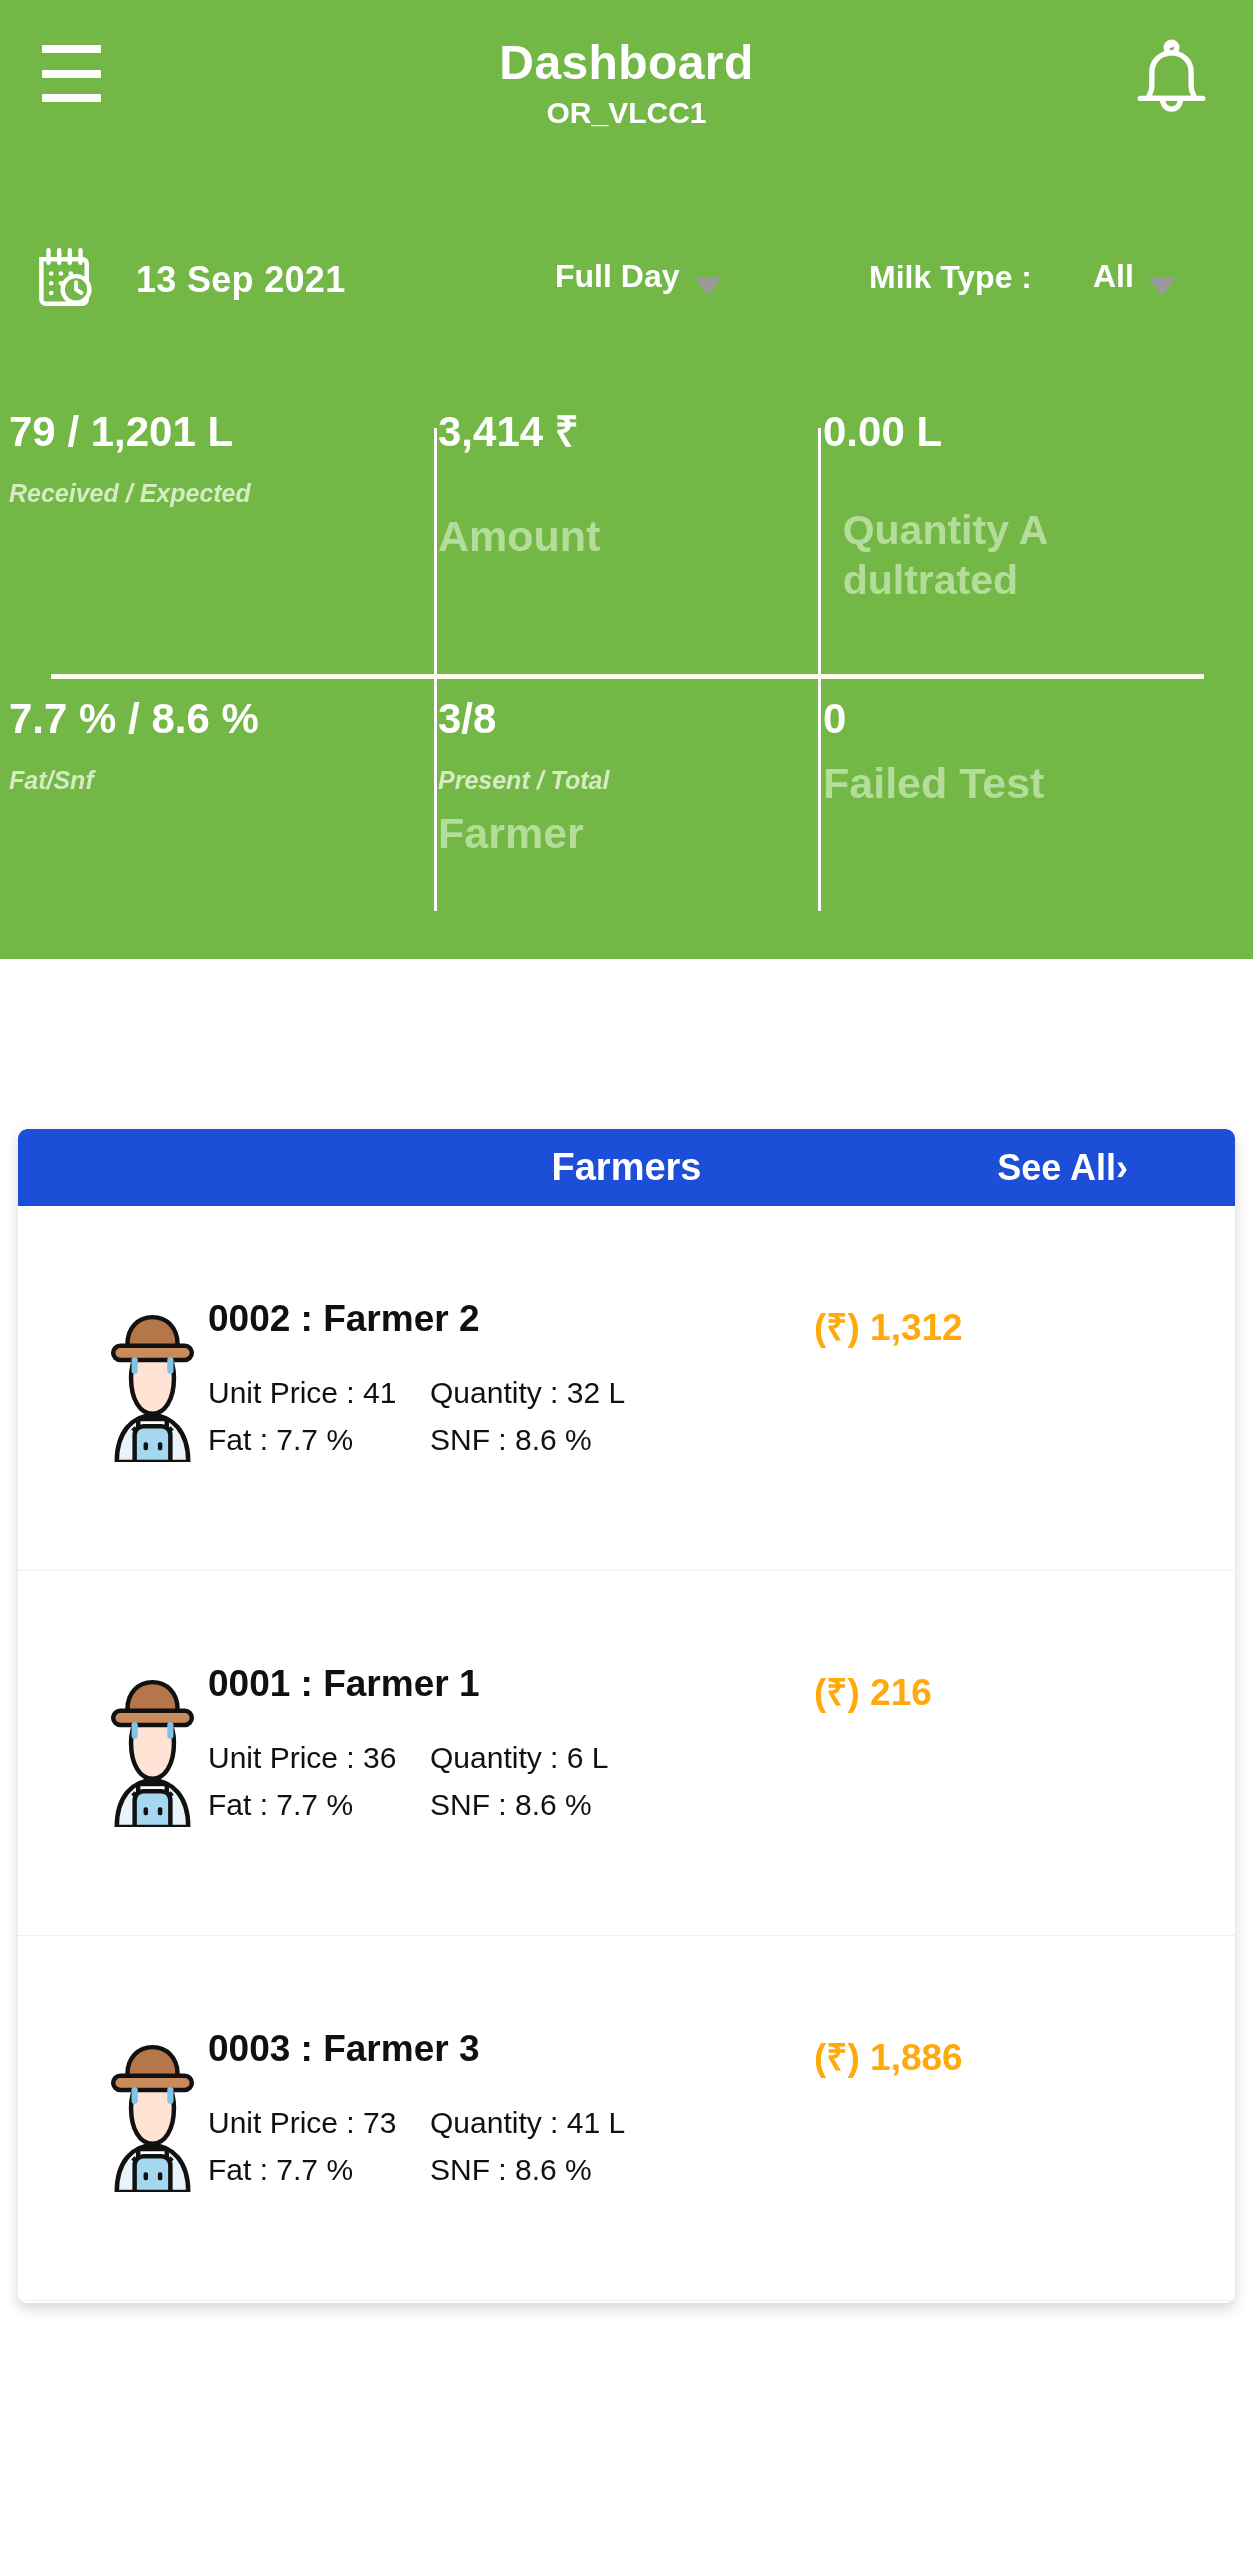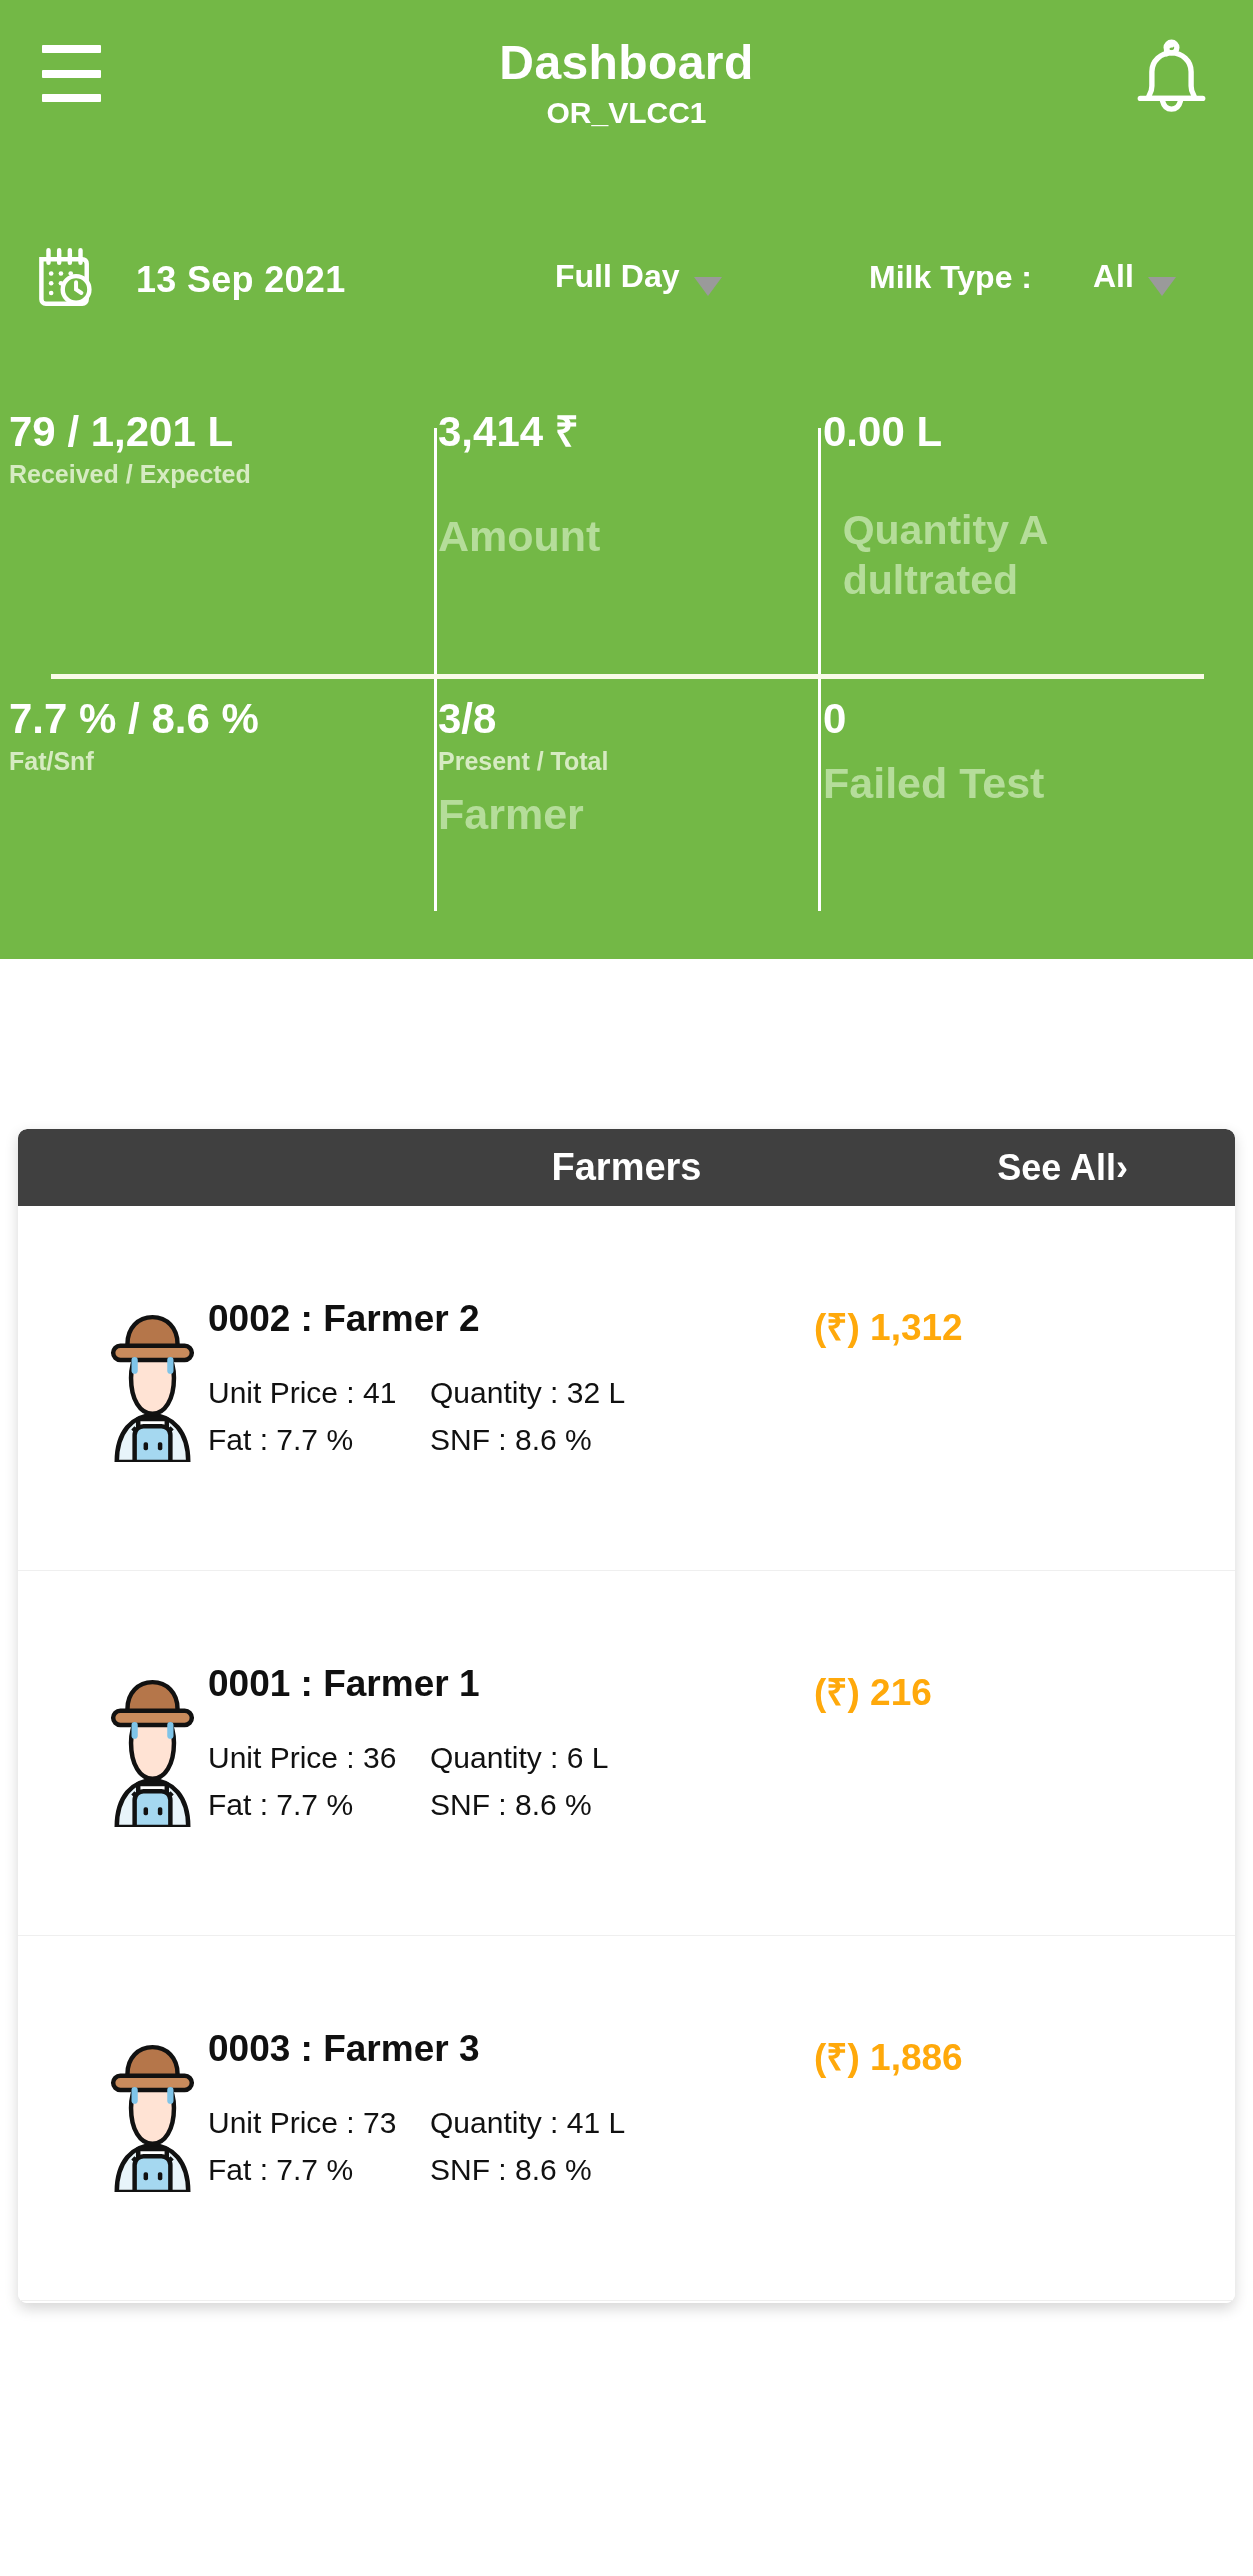--- a/index.html
+++ b/index.html
@@ -72,36 +72,36 @@
   }
   .hline {
     position:absolute; left:51px; top:280px; width:1153px; height:4.5px; background:#FAFBE8;
   }
   .cell { position:absolute; text-align:left; }
   .cell .value {
     font-size:42px; font-weight:700; color:#ffffff; line-height:50px; white-space:nowrap;
   }
   .cell .value .unit { font-weight:700; font-size:42px; }
   .cell .sub {
-    font-size:25px; font-weight:600; color:#D6EBC2; line-height:34px; margin-top:0;
+    font-size:25px; font-weight:600; color:#D6EBC2; line-height:34px; margin-top:19px;font-style:italic;
   }
   .cell .name {
     font-size:43px; font-weight:600; color:#B5DD9A; line-height:50px; margin-top:9px;
   }
   .cell .name.small { font-size:41px; }
 
   
   .card {
     position:absolute; left:18px; top:1129px; width:1217px; height:1174px;
     background:#ffffff; border-radius:9px;
     box-shadow:0 5.4px 14.3px rgba(0,0,0,0.16);
     overflow:hidden;
   }
   .card-head {
-    position:relative; width:100%; height:77px; background:#404040;
+    position:relative; width:100%; height:77px; background:#1d4ed8;
     border-top-left-radius:9px; border-top-right-radius:9px;
   }
   .card-head .ctitle {
     position:absolute; left:0; top:0; width:100%; text-align:center;
     line-height:77px; font-size:38px; font-weight:700; color:#ffffff;
   }
   .card-head .seeall {
     position:absolute; right:107px; top:0; line-height:77px;
     font-size:36px; font-weight:600; color:#ffffff; cursor:pointer; white-space:nowrap;
   }

